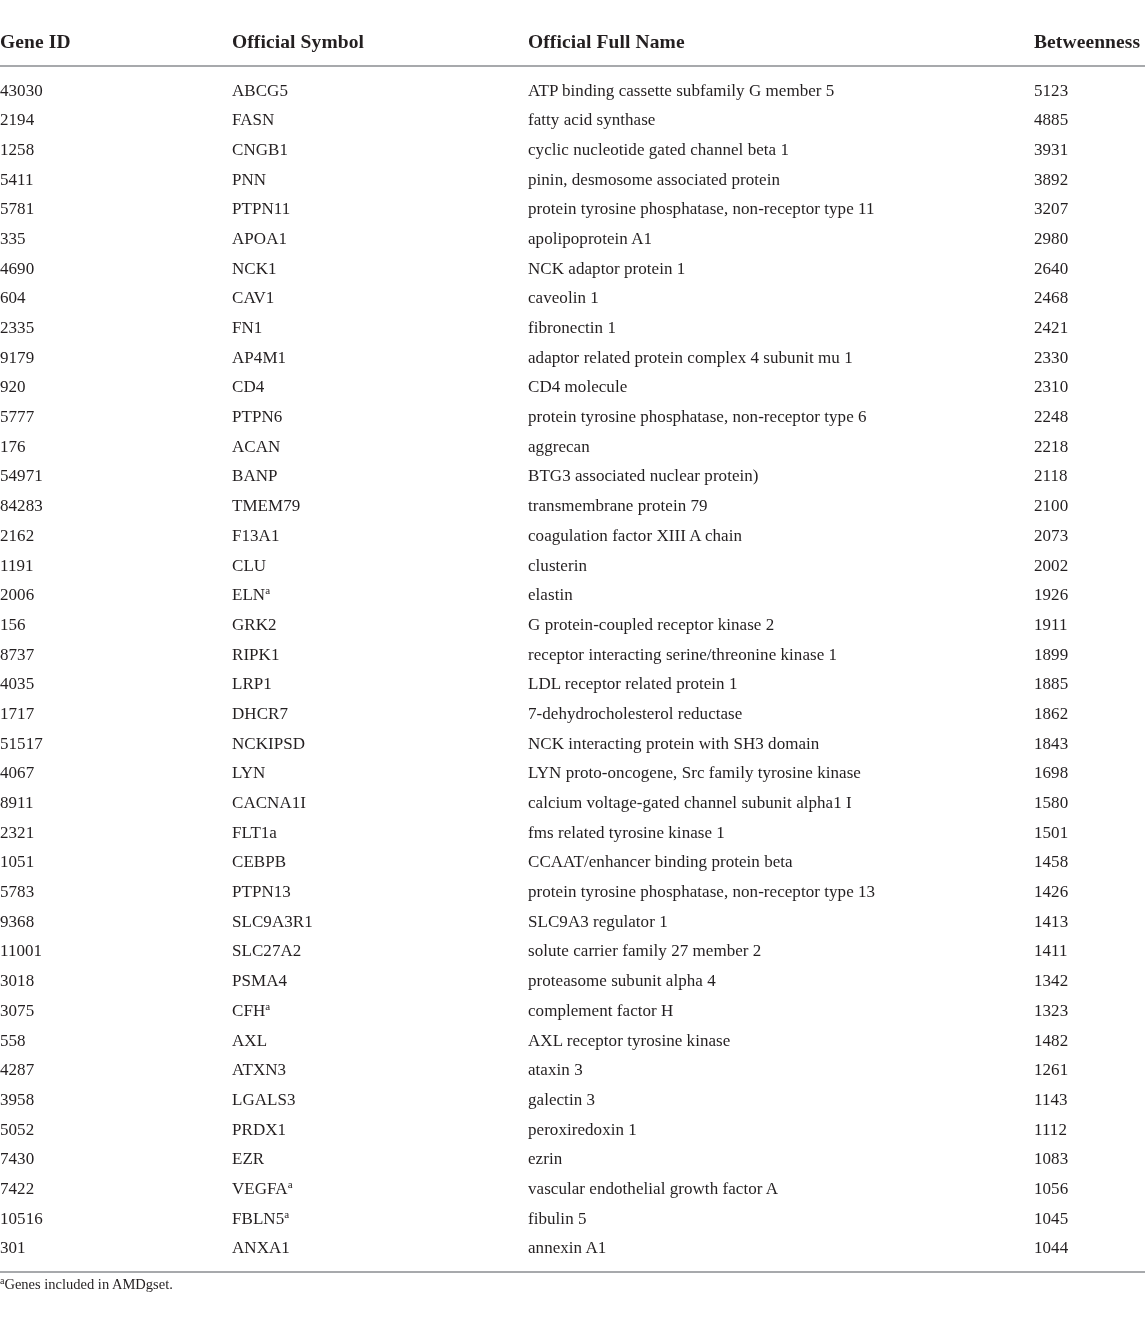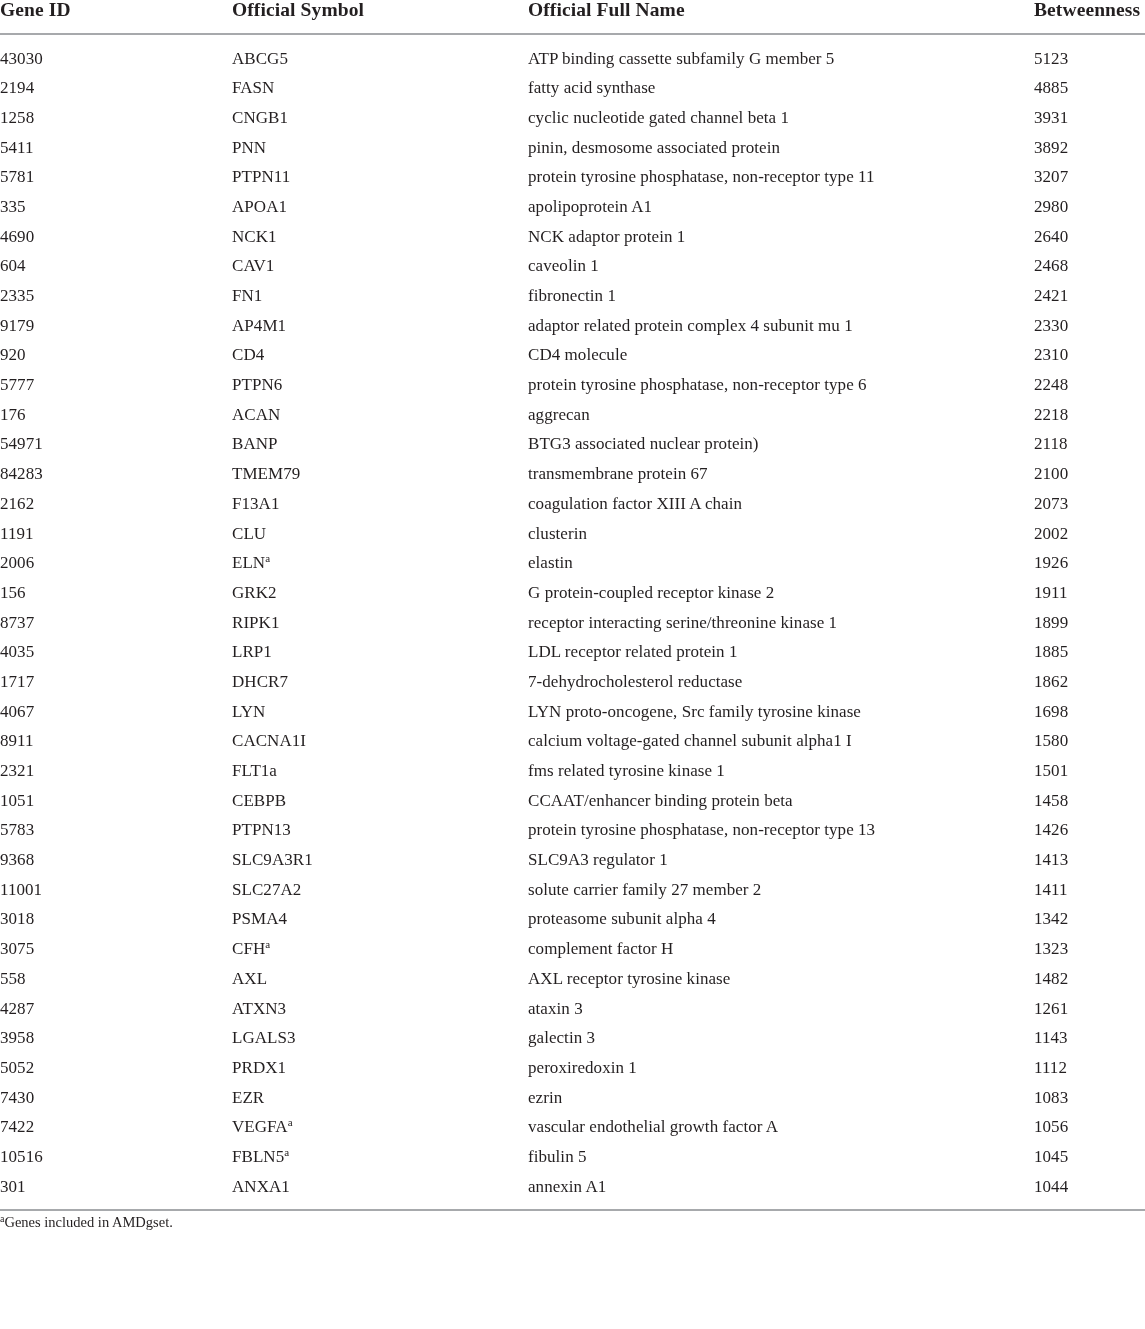--- a/index.html
+++ b/index.html
@@ -13,20 +13,21 @@
     font-family: "Liberation Serif", "DejaVu Serif", serif;
     color: #231f20;
     overflow: hidden;
   }
 
   .table-wrap {
     position: relative;
     width: 1145px;
     height: 1000px;
     box-sizing: border-box;
+    margin-top: 32px;
   }
 
   table.gene-table {
     width: 1145px;
     border-collapse: collapse;
     table-layout: fixed;
   }
 
   
   col.c-geneid   { width: 232px; }
@@ -200,21 +201,21 @@
         </tr>
         <tr>
           <td>54971</td>
           <td><span>BANP</span></td>
           <td>BTG3 associated nuclear protein)</td>
           <td>2118</td>
         </tr>
         <tr>
           <td>84283</td>
           <td><span>TMEM79</span></td>
-          <td>transmembrane protein 67</td>
+          <td>transmembrane protein 79</td>
           <td>2100</td>
         </tr>
         <tr>
           <td>2162</td>
           <td><span>F13A1</span></td>
           <td>coagulation factor XIII A chain</td>
           <td>2073</td>
         </tr>
         <tr>
           <td>1191</td>
@@ -246,20 +247,26 @@
           <td>LDL receptor related protein 1</td>
           <td>1885</td>
         </tr>
         <tr>
           <td>1717</td>
           <td><span>DHCR7</span></td>
           <td>7-dehydrocholesterol reductase</td>
           <td>1862</td>
         </tr>
         <tr>
+          <td>51517</td>
+          <td><span>NCKIPSD</span></td>
+          <td>NCK interacting protein with SH3 domain</td>
+          <td>1843</td>
+        </tr>
+        <tr>
           <td>4067</td>
           <td><span>LYN</span></td>
           <td>LYN proto-oncogene, Src family tyrosine kinase</td>
           <td>1698</td>
         </tr>
         <tr>
           <td>8911</td>
           <td><span>CACNA1I</span></td>
           <td>calcium voltage-gated channel subunit alpha1 I</td>
           <td>1580</td>

